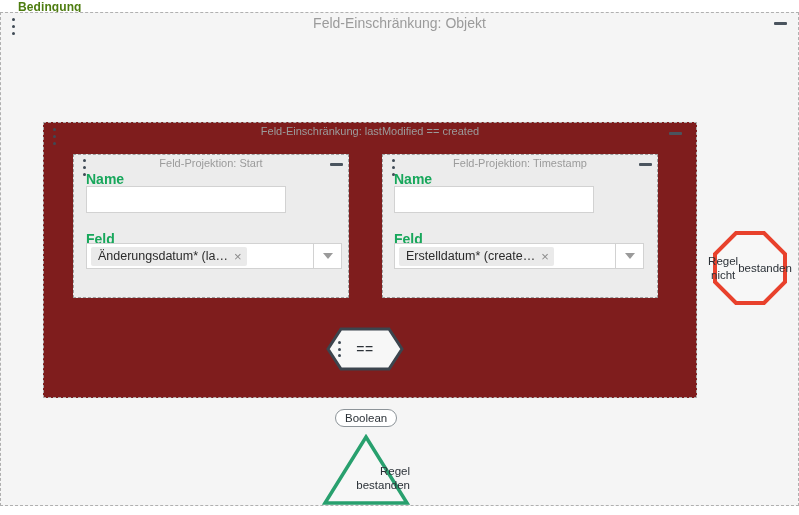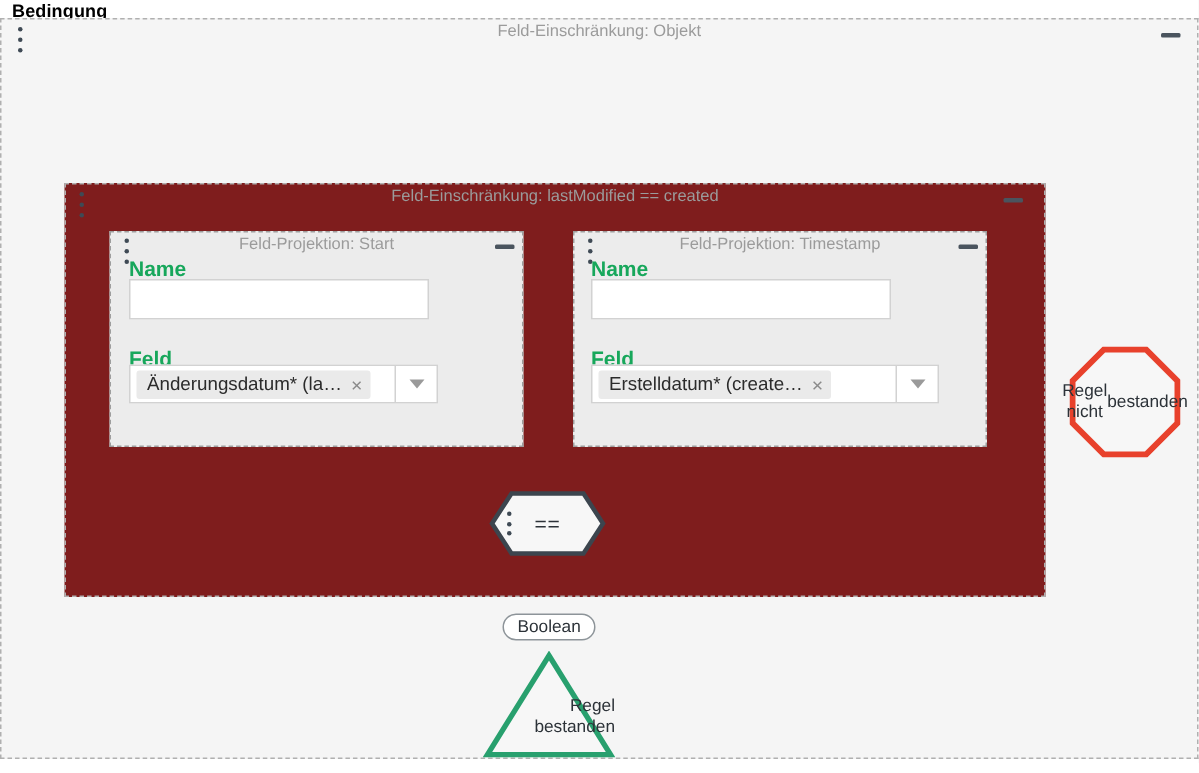--- a/index.html
+++ b/index.html
@@ -7,22 +7,22 @@
     width:799px;height:515px;
     background:#ffffff;
     font-family:"Liberation Sans", sans-serif;
     overflow:hidden;
     position:relative;
   }
   #canvas{position:absolute;inset:0;width:799px;height:515px;}
 
   
   .group-title{
-    position:absolute;left:8px;top:0px;
-    font-size:12px;font-weight:bold;color:#000000;
+    position:absolute;left:18px;top:0px;
+    font-size:12px;font-weight:bold;color:#4d7c0f;
     letter-spacing:0.1px;
     white-space:nowrap;
   }
 
   
   .container{
     position:absolute;
     border:1px dashed #b0b0b0;
     box-sizing:border-box;
   }
@@ -43,21 +43,21 @@
 
   .container-header{
     position:absolute;left:0;top:0;right:0;height:20px;
   }
   .container-title{
     position:absolute;left:0;right:0;top:2px;
     text-align:center;
     font-size:11px;color:#9b9b9b;
     white-space:nowrap;overflow:hidden;text-overflow:ellipsis;
   }
-  .c-outer>.container-header>.container-title{font-size:11px;}
+  .c-outer>.container-header>.container-title{font-size:14px;}
 
   
   .drag-dots{
     position:absolute;
     width:9px;height:17px;
     display:flex;flex-direction:column;justify-content:space-between;align-items:center;
   }
   .drag-dots i{display:block;width:3px;height:3px;background:#3f4a55;border-radius:50%;}
   .dd-outer{left:9px;top:18px;}
   .dd-mid{left:50px;top:128px;}
@@ -262,21 +262,21 @@
       <i></i>
     </div>
   <div class="collapse-btn cb-leaf-left">
       <i></i>
     </div>
 
   <div class="field-label" style="left:86px;top:171px;">Name</div>
   <input class="text-input" style="left: 86px; top: 186px; width: 200px; height: 27px;" placeholder="">
 
   <div class="field-label" style="left:86px;top:231px;">Feld</div>
-  <div class="select-wrap" style="left:86px;top:243px;width:206px;">
+  <div class="select-wrap" style="left:86px;top:243px;width:256px;">
     <div class="select-value">
       <span class="chip">
         <span class="chip-label">Änderungsdatum* (la…</span>
         <span class="chip-x">×</span>
       </span>
     </div>
     <div class="select-arrow">
         <span class="caret"></span>
       </div>
   </div>
@@ -292,21 +292,21 @@
       <i></i>
     </div>
   <div class="collapse-btn cb-leaf-right">
       <i></i>
     </div>
 
   <div class="field-label" style="left:394px;top:171px;">Name</div>
   <input class="text-input" style="left: 394px; top: 186px; width: 200px; height: 27px;" placeholder="">
 
   <div class="field-label" style="left:394px;top:231px;">Feld</div>
-  <div class="select-wrap" style="left:394px;top:243px;width:232px;">
+  <div class="select-wrap" style="left:394px;top:243px;width:250px;">
     <div class="select-value">
       <span class="chip">
         <span class="chip-label">Erstelldatum* (create…</span>
         <span class="chip-x">×</span>
       </span>
     </div>
     <div class="select-arrow">
         <span class="caret"></span>
       </div>
   </div>

